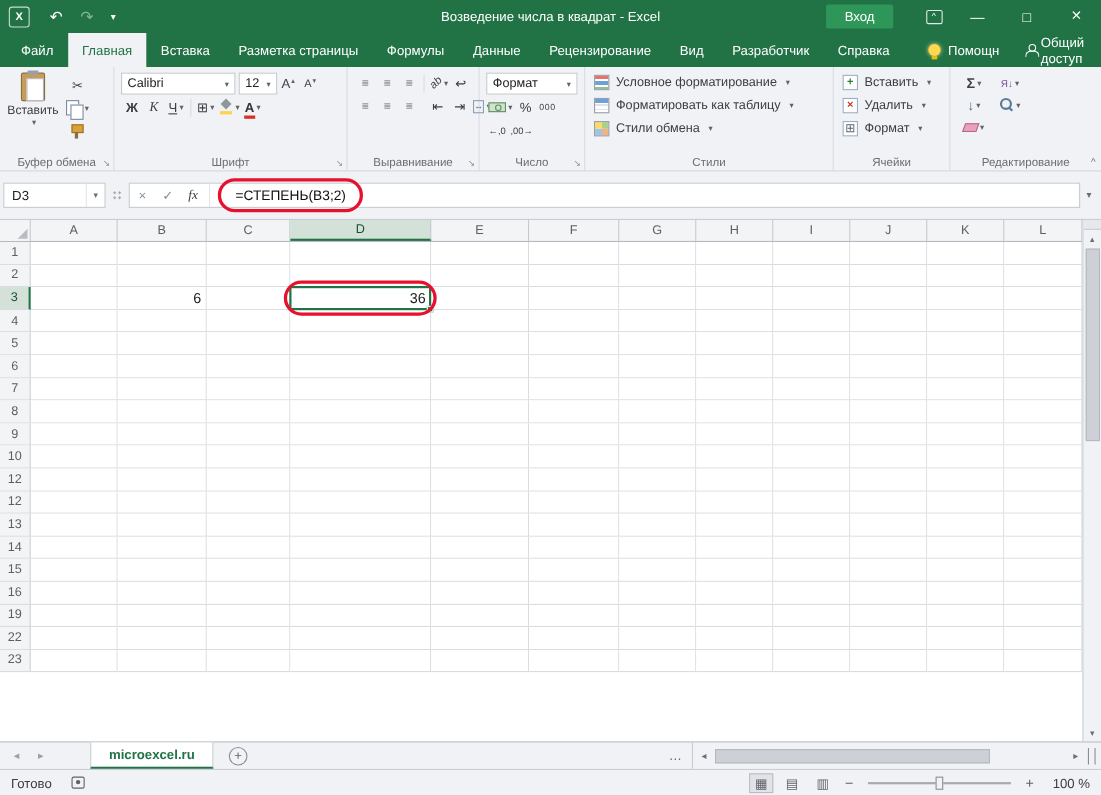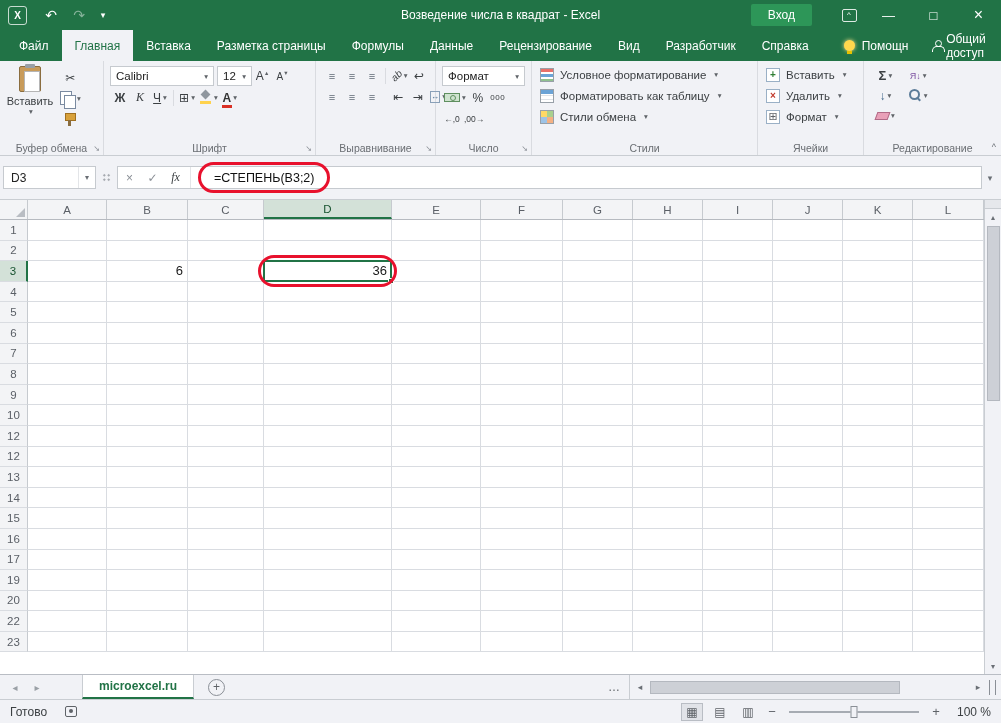--- a/index.html
+++ b/index.html
@@ -693,51 +693,21 @@
           <div class="cell" style="width: 89px;"></div>
           <div class="cell" style="width: 82px;"></div>
           <div class="cell" style="width: 70px;"></div>
           <div class="cell" style="width: 70px;"></div>
           <div class="cell" style="width: 70px;"></div>
           <div class="cell" style="width: 70px;"></div>
           <div class="cell" style="width: 70px;"></div>
           <div class="cell" style="width: 71px;"></div>
         </div>
         <div class="grow">
-          <div class="rowh">17</div>
-          <div class="cell" style="width: 79px;"></div>
-          <div class="cell" style="width: 81px;"></div>
-          <div class="cell" style="width: 76px;"></div>
-          <div class="cell" style="width: 128px;"></div>
-          <div class="cell" style="width: 89px;"></div>
-          <div class="cell" style="width: 82px;"></div>
-          <div class="cell" style="width: 70px;"></div>
-          <div class="cell" style="width: 70px;"></div>
-          <div class="cell" style="width: 70px;"></div>
-          <div class="cell" style="width: 70px;"></div>
-          <div class="cell" style="width: 70px;"></div>
-          <div class="cell" style="width: 71px;"></div>
-        </div>
-        <div class="grow">
           <div class="rowh">19</div>
-          <div class="cell" style="width: 79px;"></div>
-          <div class="cell" style="width: 81px;"></div>
-          <div class="cell" style="width: 76px;"></div>
-          <div class="cell" style="width: 128px;"></div>
-          <div class="cell" style="width: 89px;"></div>
-          <div class="cell" style="width: 82px;"></div>
-          <div class="cell" style="width: 70px;"></div>
-          <div class="cell" style="width: 70px;"></div>
-          <div class="cell" style="width: 70px;"></div>
-          <div class="cell" style="width: 70px;"></div>
-          <div class="cell" style="width: 70px;"></div>
-          <div class="cell" style="width: 71px;"></div>
-        </div>
-        <div class="grow">
-          <div class="rowh">20</div>
           <div class="cell" style="width: 79px;"></div>
           <div class="cell" style="width: 81px;"></div>
           <div class="cell" style="width: 76px;"></div>
           <div class="cell" style="width: 128px;"></div>
           <div class="cell" style="width: 89px;"></div>
           <div class="cell" style="width: 82px;"></div>
           <div class="cell" style="width: 70px;"></div>
           <div class="cell" style="width: 70px;"></div>
           <div class="cell" style="width: 70px;"></div>
           <div class="cell" style="width: 70px;"></div>

